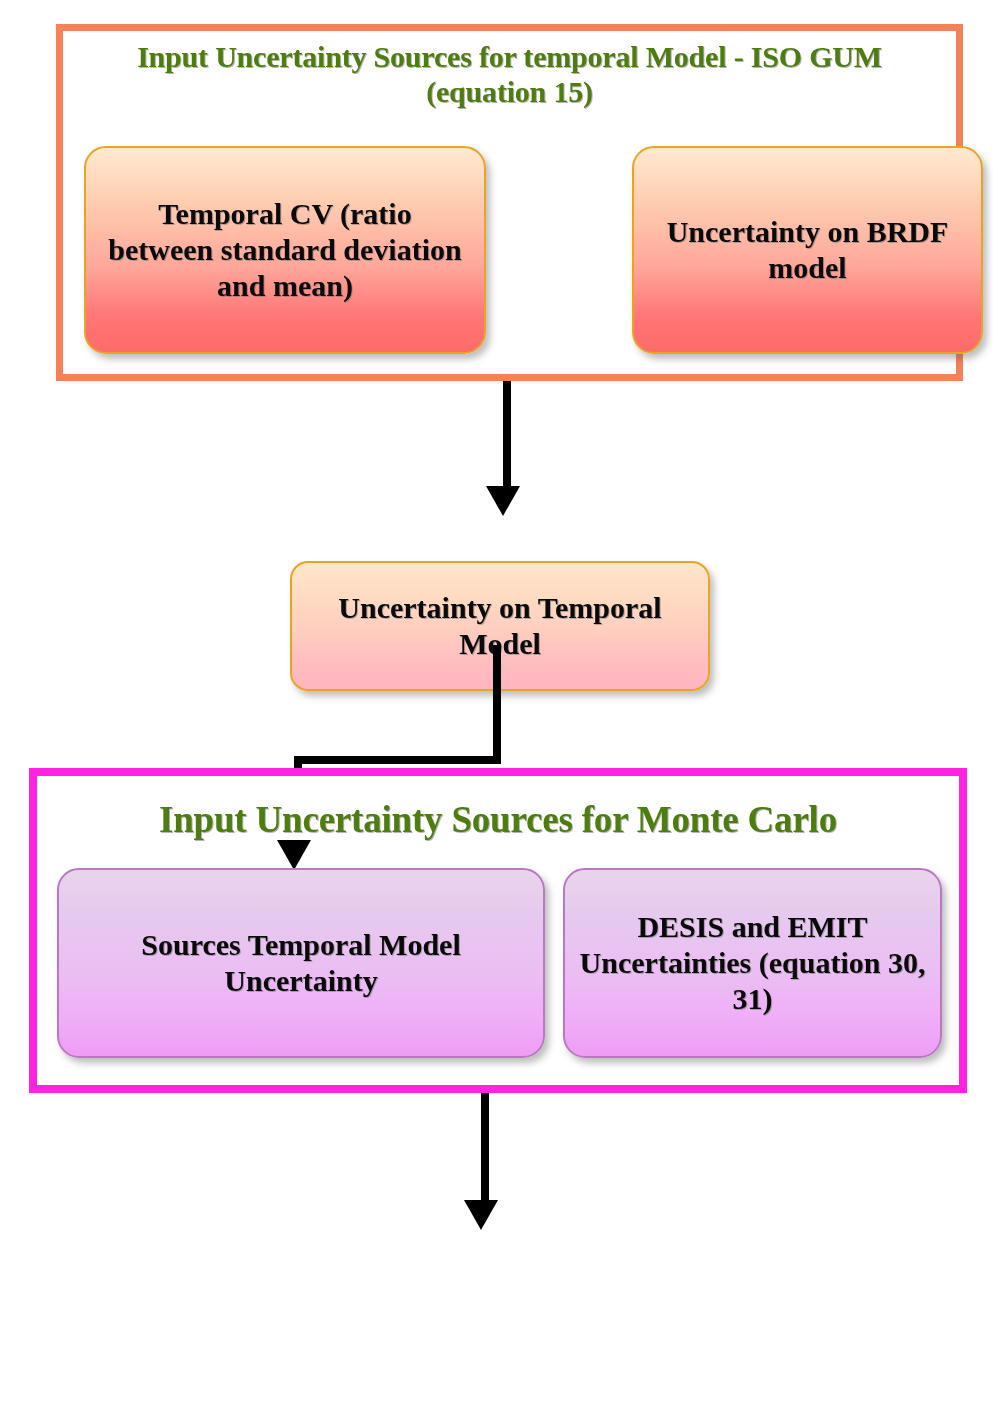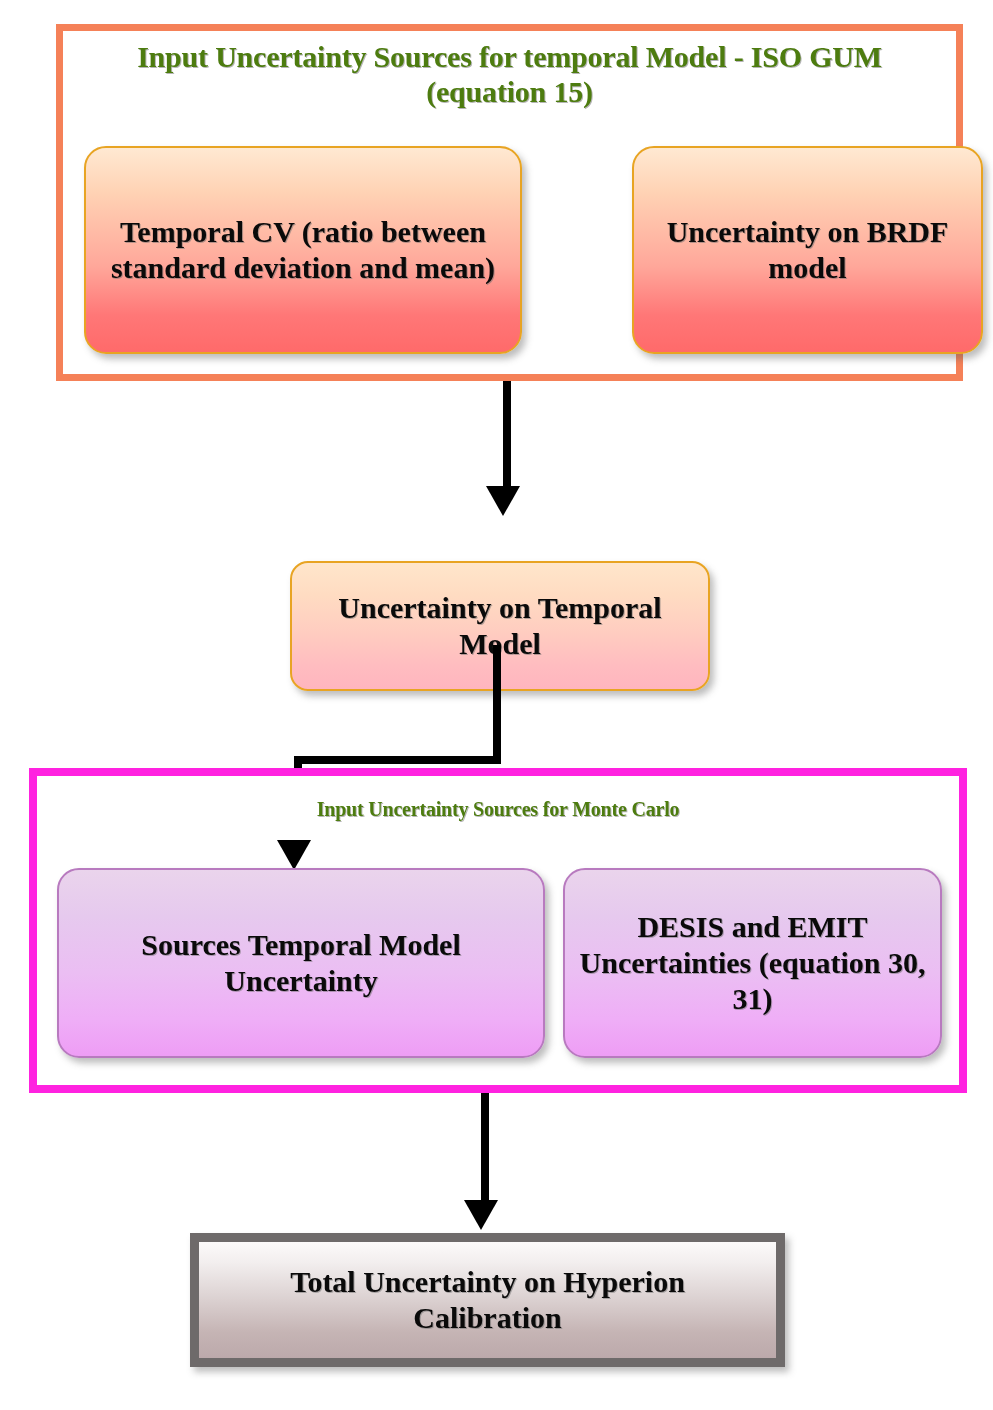--- a/index.html
+++ b/index.html
@@ -55,21 +55,21 @@
     text-shadow: 1px 1px 0 rgba(120,120,120,0.55);
   }
   .group-gum .group-title {
     top: 8px;
     font-size: 30px;
     padding: 0 26px;
     box-sizing: border-box;
   }
   .group-mc .group-title {
     top: 22px;
-    font-size: 20px;
+    font-size: 37px;
   }
 
   
   .node {
     position: absolute;
     box-sizing: border-box;
     display: flex;
     align-items: center;
     justify-content: center;
     text-align: center;
@@ -97,21 +97,21 @@
     background: linear-gradient(to bottom, #EAD4EC 0%, #E6C9EE 25%, #EBBEF3 55%, #EFAEF7 80%, #EE9DF5 100%);
   }
   .node-gray {
     border: 9px solid #6E6A6A;
     border-radius: 0;
     background: linear-gradient(to bottom, #FCFAFA 0%, #F2EEEE 18%, #DCD2D2 48%, #C5B4B4 78%, #BCA9AB 100%);
   }
 
   
   .n-temporal-cv {
-    left: 84px;  top: 146px;  width: 438px;  height: 208px;
+    left: 84px;  top: 146px;  width: 402px;  height: 208px;
     font-size: 30px;
     padding: 0 18px;
   }
   .n-brdf {
     left: 592px; top: 146px;  width: 351px;  height: 208px;
     font-size: 30px;
     padding: 0 12px;
     margin-left: 40px;
   }
   .n-unc-temporal {
@@ -194,15 +194,14 @@
 
   <div class="arrowhead a2-head"></div>
 
   <div class="node node-purple n-hyperion">Sources Temporal Model Uncertainty</div>
 
   <div class="node node-purple n-desis">DESIS and EMIT Uncertainties (equation 30, 31)</div>
 
   <div class="conn conn-v a3-line"></div>
   <div class="arrowhead a3-head"></div>
 
-  <div class="node node-gray n-total">Total Uncertainty on Hyperion Calibration</div>
 
 </div>
 
 </body></html>

